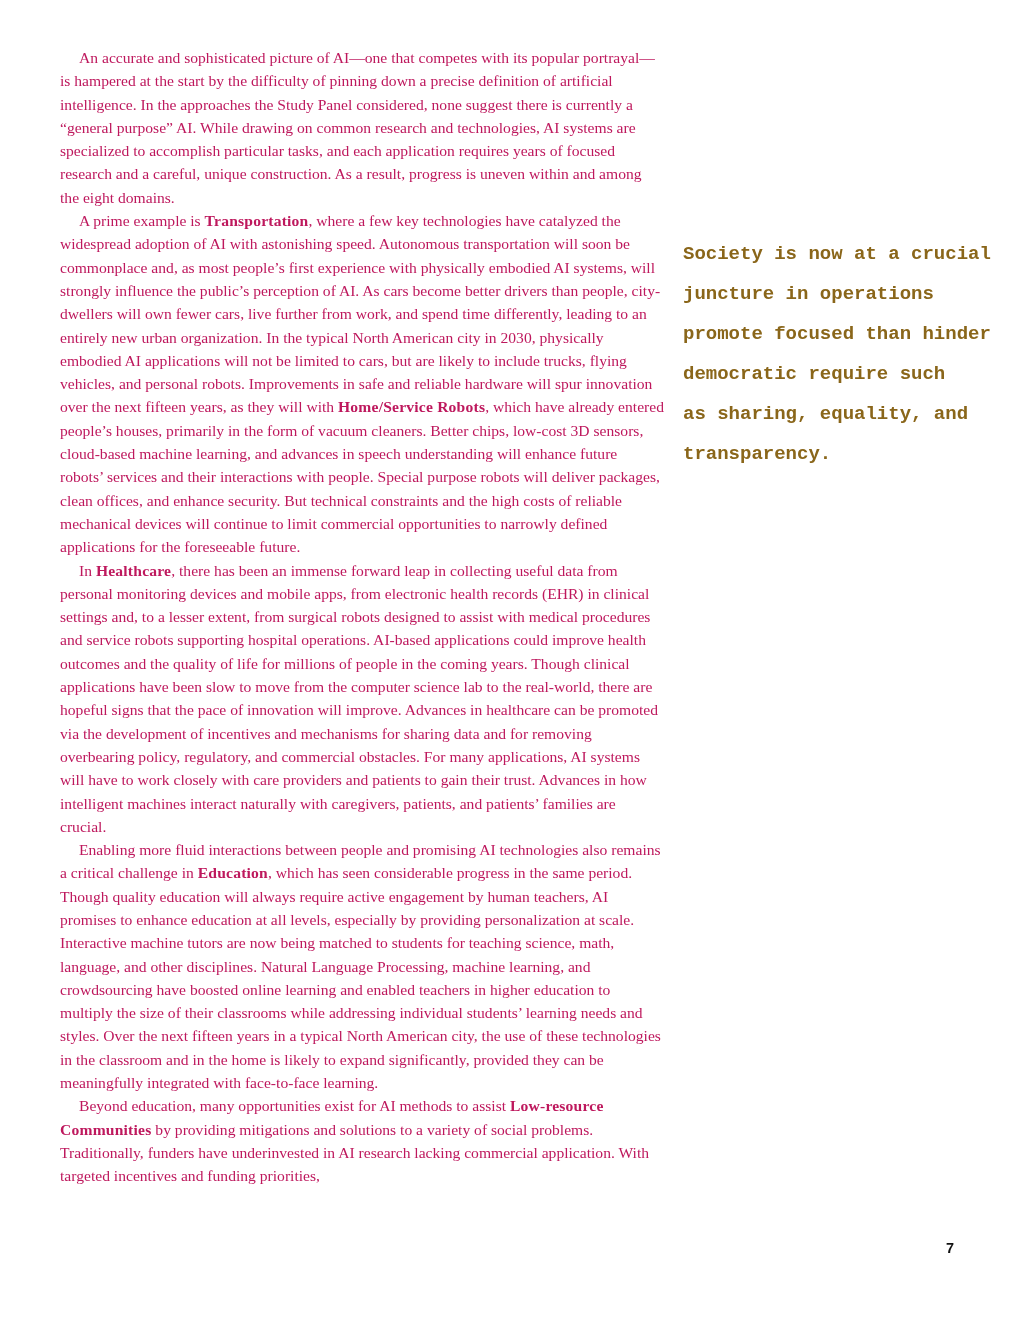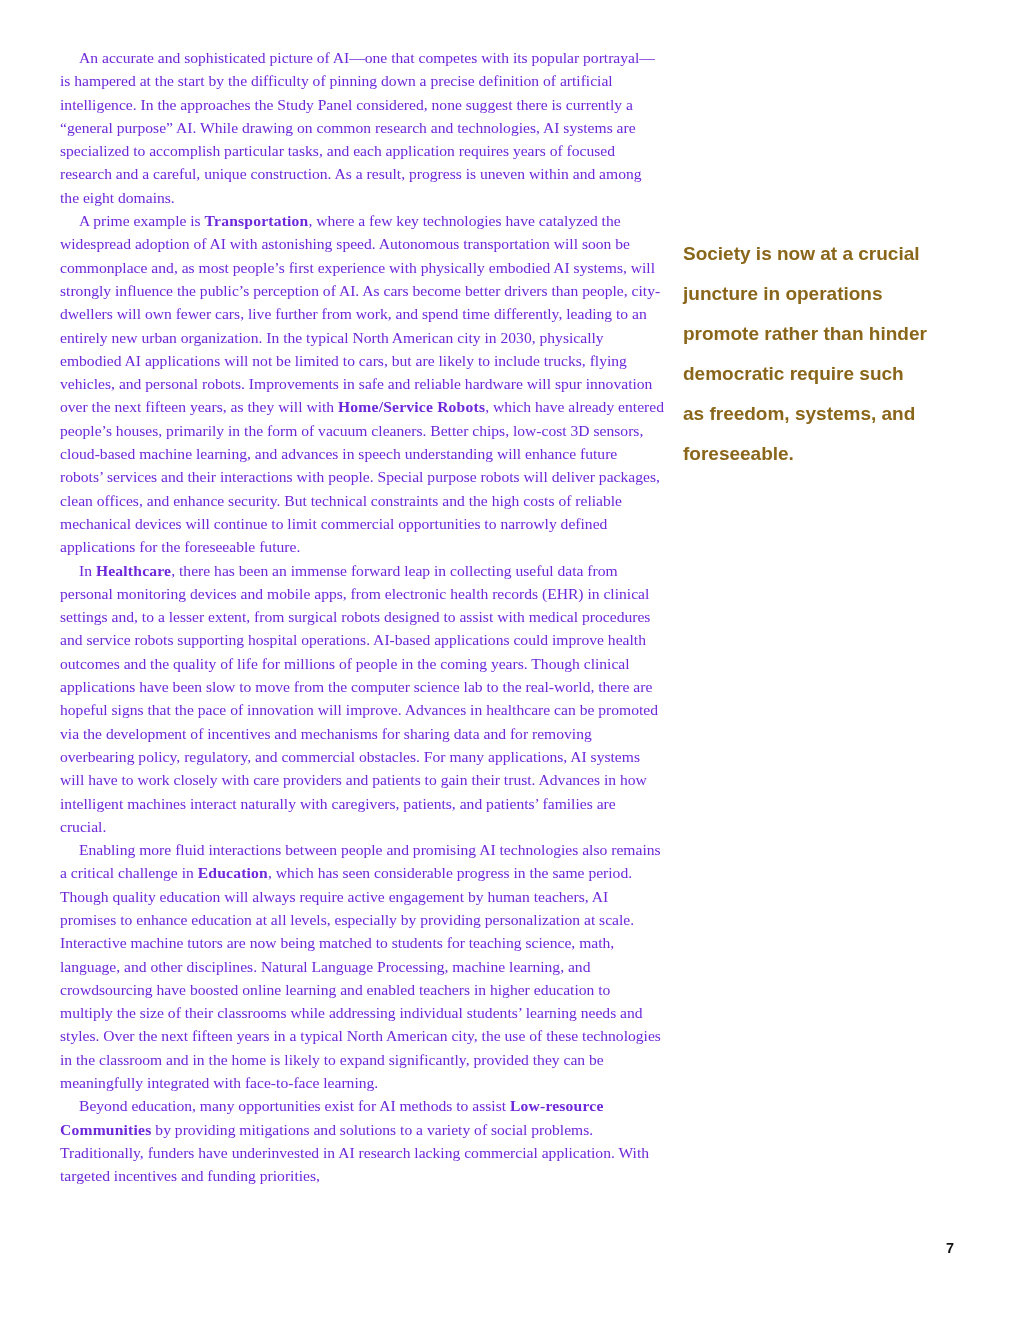--- a/index.html
+++ b/index.html
@@ -19,21 +19,21 @@
     background: #ffffff;
   }
   .body-text {
     position: absolute;
     left: 60px;
     top: 46px;
     width: 604px;
     font-family: "Liberation Serif", serif;
     font-size: 15.6px;
     line-height: 23.3px;
-    color: #6d28d9;
+    color: #be185d;
     text-align: left;
   }
   .para {
     margin: 0;
     text-indent: 19px;
   }
   .para strong {
     font-weight: bold;
     letter-spacing: 0.2px;
   }
@@ -43,20 +43,21 @@
     top: 234px;
     width: 310px;
     font-family: "Liberation Sans", sans-serif;
     font-weight: bold;
     font-size: 19px;
     color: #8a661a;
   }
   .pq-line {
     line-height: 40px;
     white-space: nowrap;
+    font-family: Liberation Mono, monospace;
   }
   .page-number {
     position: absolute;
     left: 946px;
     top: 1240px;
     font-family: "Liberation Sans", sans-serif;
     font-weight: bold;
     font-size: 14.5px;
     color: #111111;
   }
@@ -70,21 +71,21 @@
       <p class="para">An accurate and sophisticated picture of AI—one that competes with its popular portrayal—is hampered at the start by the difficulty of pinning down a precise definition of artificial intelligence. In the approaches the Study Panel considered, none suggest there is currently a “general purpose” AI. While drawing on common research and technologies, AI systems are specialized to accomplish particular tasks, and each application requires years of focused research and a careful, unique construction. As a result, progress is uneven within and among the eight domains.</p>
       <p class="para">A prime example is <strong>Transportation</strong>, where a few key technologies have catalyzed the widespread adoption of AI with astonishing speed. Autonomous transportation will soon be commonplace and, as most people’s first experience with physically embodied AI systems, will strongly influence the public’s perception of AI. As cars become better drivers than people, city-dwellers will own fewer cars, live further from work, and spend time differently, leading to an entirely new urban organization. In the typical North American city in 2030, physically embodied AI applications will not be limited to cars, but are likely to include trucks, flying vehicles, and personal robots. Improvements in safe and reliable hardware will spur innovation over the next fifteen years, as they will with <strong>Home/Service Robots</strong>, which have already entered people’s houses, primarily in the form of vacuum cleaners. Better chips, low-cost 3D sensors, cloud-based machine learning, and advances in speech understanding will enhance future robots’ services and their interactions with people. Special purpose robots will deliver packages, clean offices, and enhance security. But technical constraints and the high costs of reliable mechanical devices will continue to limit commercial opportunities to narrowly defined applications for the foreseeable future.</p>
       <p class="para">In <strong>Healthcare</strong>, there has been an immense forward leap in collecting useful data from personal monitoring devices and mobile apps, from electronic health records (EHR) in clinical settings and, to a lesser extent, from surgical robots designed to assist with medical procedures and service robots supporting hospital operations. AI-based applications could improve health outcomes and the quality of life for millions of people in the coming years. Though clinical applications have been slow to move from the computer science lab to the real-world, there are hopeful signs that the pace of innovation will improve. Advances in healthcare can be promoted via the development of incentives and mechanisms for sharing data and for removing overbearing policy, regulatory, and commercial obstacles. For many applications, AI systems will have to work closely with care providers and patients to gain their trust. Advances in how intelligent machines interact naturally with caregivers, patients, and patients’ families are crucial.</p>
       <p class="para">Enabling more fluid interactions between people and promising AI technologies also remains a critical challenge in <strong>Education</strong>, which has seen considerable progress in the same period. Though quality education will always require active engagement by human teachers, AI promises to enhance education at all levels, especially by providing personalization at scale. Interactive machine tutors are now being matched to students for teaching science, math, language, and other disciplines. Natural Language Processing, machine learning, and crowdsourcing have boosted online learning and enabled teachers in higher education to multiply the size of their classrooms while addressing individual students’ learning needs and styles. Over the next fifteen years in a typical North American city, the use of these technologies in the classroom and in the home is likely to expand significantly, provided they can be meaningfully integrated with face-to-face learning.</p>
       <p class="para">Beyond education, many opportunities exist for AI methods to assist <strong>Low-resource Communities</strong> by providing mitigations and solutions to a variety of social problems. Traditionally, funders have underinvested in AI research lacking commercial application. With targeted incentives and funding priorities,</p>
     </div>
 
   <div class="pull-quote" style="color: rgb(138, 102, 26);">
       <div class="pq-line">Society is now at a crucial</div>
       <div class="pq-line">juncture in operations</div>
-      <div class="pq-line">promote rather than hinder</div>
+      <div class="pq-line">promote focused than hinder</div>
       <div class="pq-line">democratic require such</div>
-      <div class="pq-line">as freedom, systems, and</div>
-      <div class="pq-line">foreseeable.</div>
+      <div class="pq-line">as sharing, equality, and</div>
+      <div class="pq-line">transparency.</div>
     </div>
 
   <div class="page-number">7</div>
 
 </div>
 
 </body></html>

